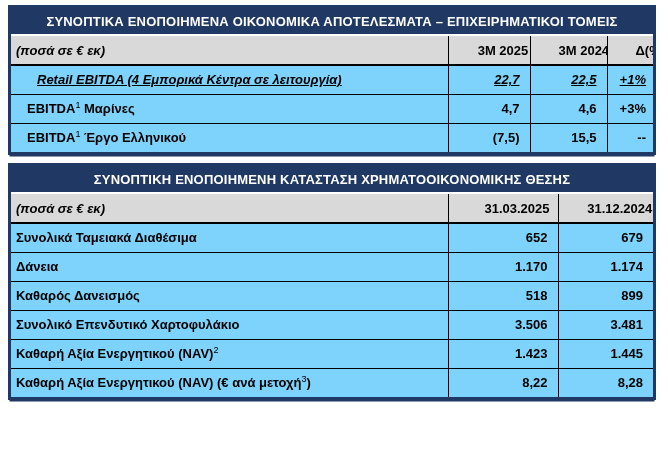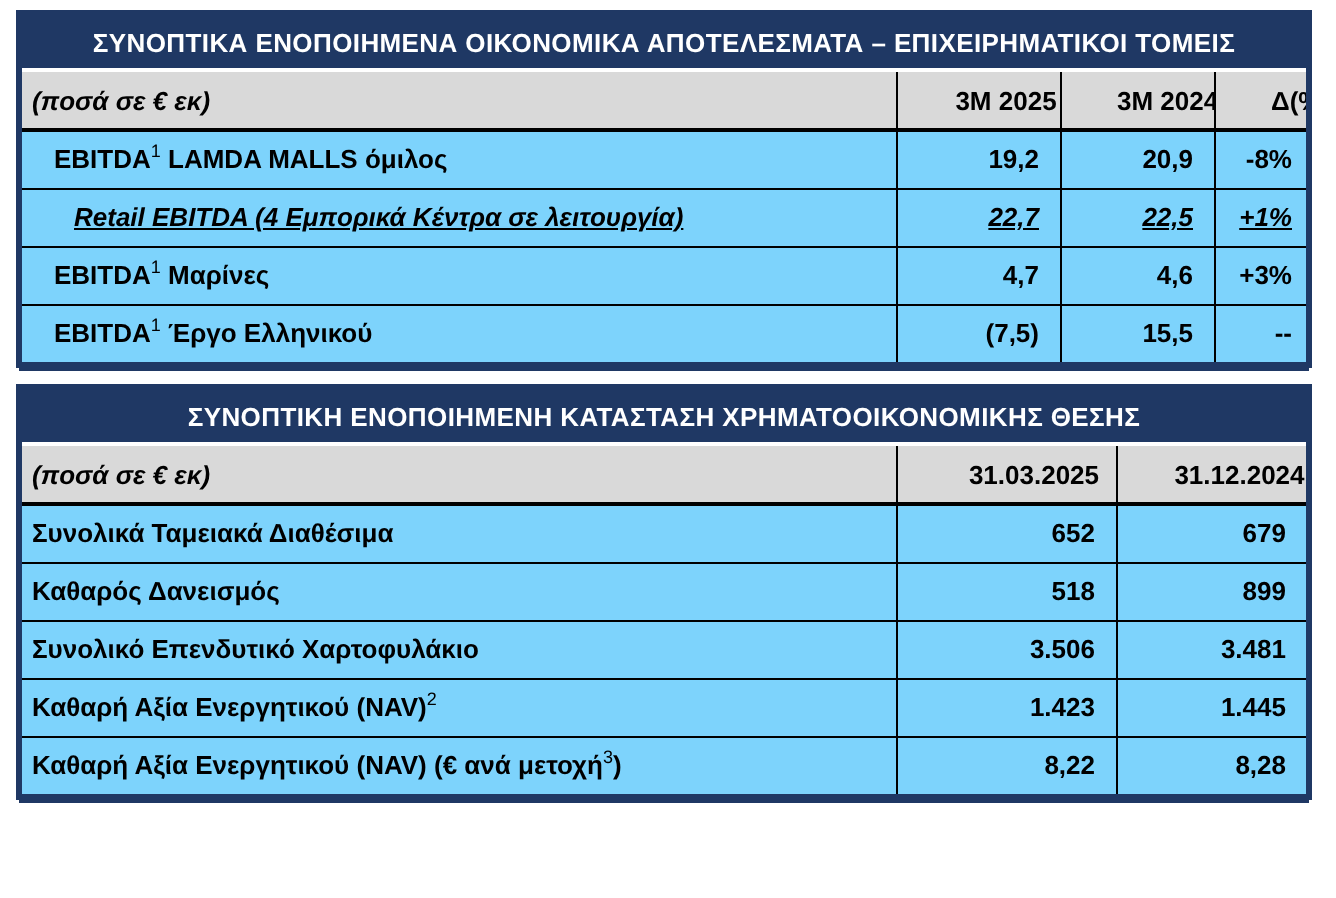--- a/index.html
+++ b/index.html
@@ -83,26 +83,20 @@
         </colgroup>
       <thead>
         <tr>
           <th class="unit">(ποσά σε € εκ)</th>
           <th class="colhead">3M 2025</th>
           <th class="colhead">3M 2024</th>
           <th class="colhead">Δ(%)</th>
         </tr>
       </thead>
       <tbody>
-        <tr>
-          <td class="lbl"><span>EBITDA</span><sup>1</sup><span> LAMDA MALLS όμιλος</span></td>
-          <td class="num">19,2</td>
-          <td class="num">20,9</td>
-          <td class="delta">-8%</td>
-        </tr>
         <tr class="retail">
           <td class="lbl"><span>Retail EBITDA (4 Εμπορικά Κέντρα σε λειτουργία)</span><sup></sup><span></span></td>
           <td class="num">22,7</td>
           <td class="num">22,5</td>
           <td class="delta">+1%</td>
         </tr>
         <tr>
           <td class="lbl"><span>EBITDA</span><sup>1</sup><span> Μαρίνες</span></td>
           <td class="num">4,7</td>
           <td class="num">4,6</td>
@@ -133,20 +127,25 @@
           <th class="colhead">31.12.2024</th>
         </tr>
       </thead>
       <tbody>
         <tr>
           <td class="lbl"><span>Συνολικά Ταμειακά Διαθέσιμα</span><sup></sup><span></span></td>
           <td class="num">652</td>
           <td class="num">679</td>
         </tr>
         <tr>
+          <td class="lbl"><span>Δάνεια</span><sup></sup><span></span></td>
+          <td class="num">1.170</td>
+          <td class="num">1.174</td>
+        </tr>
+        <tr>
           <td class="lbl"><span>Καθαρός Δανεισμός</span><sup></sup><span></span></td>
           <td class="num">518</td>
           <td class="num">899</td>
         </tr>
         <tr>
           <td class="lbl"><span>Συνολικό Επενδυτικό Χαρτοφυλάκιο</span><sup></sup><span></span></td>
           <td class="num">3.506</td>
           <td class="num">3.481</td>
         </tr>
         <tr>

